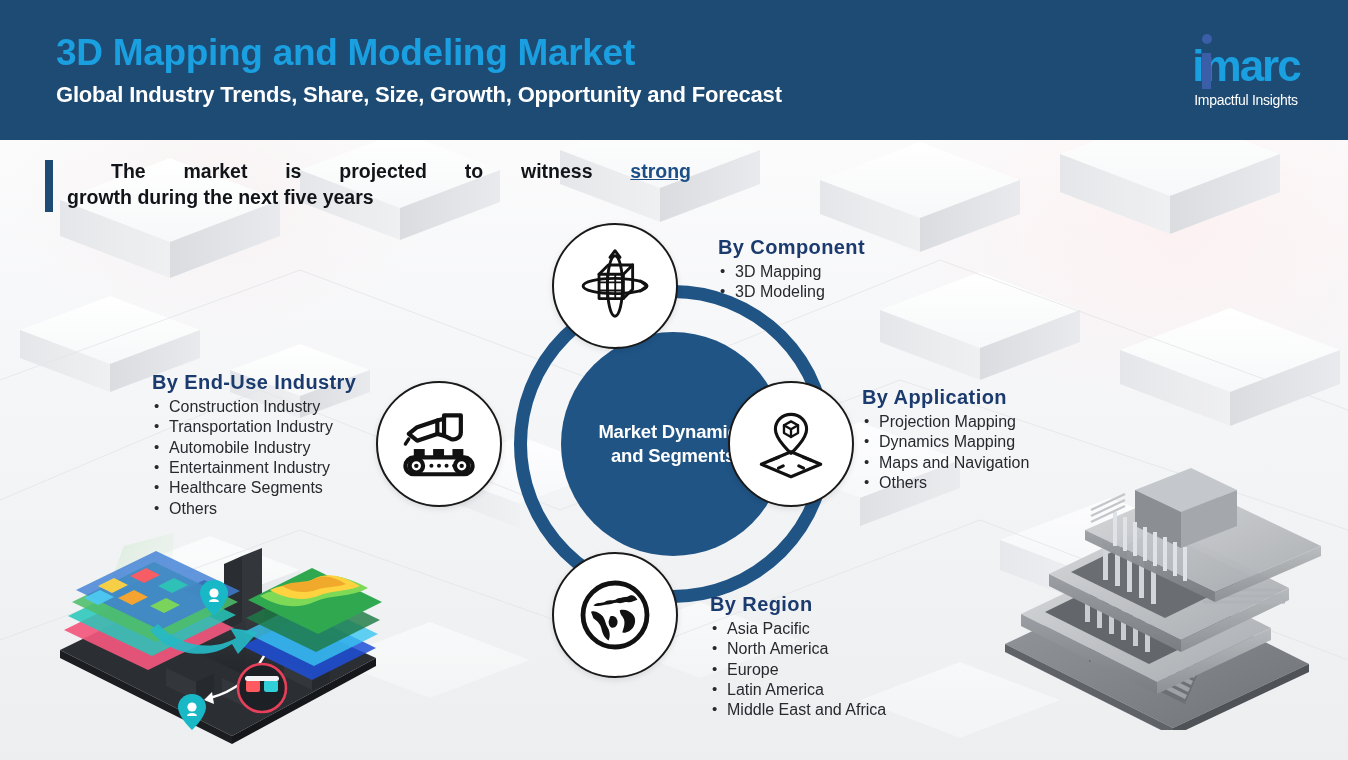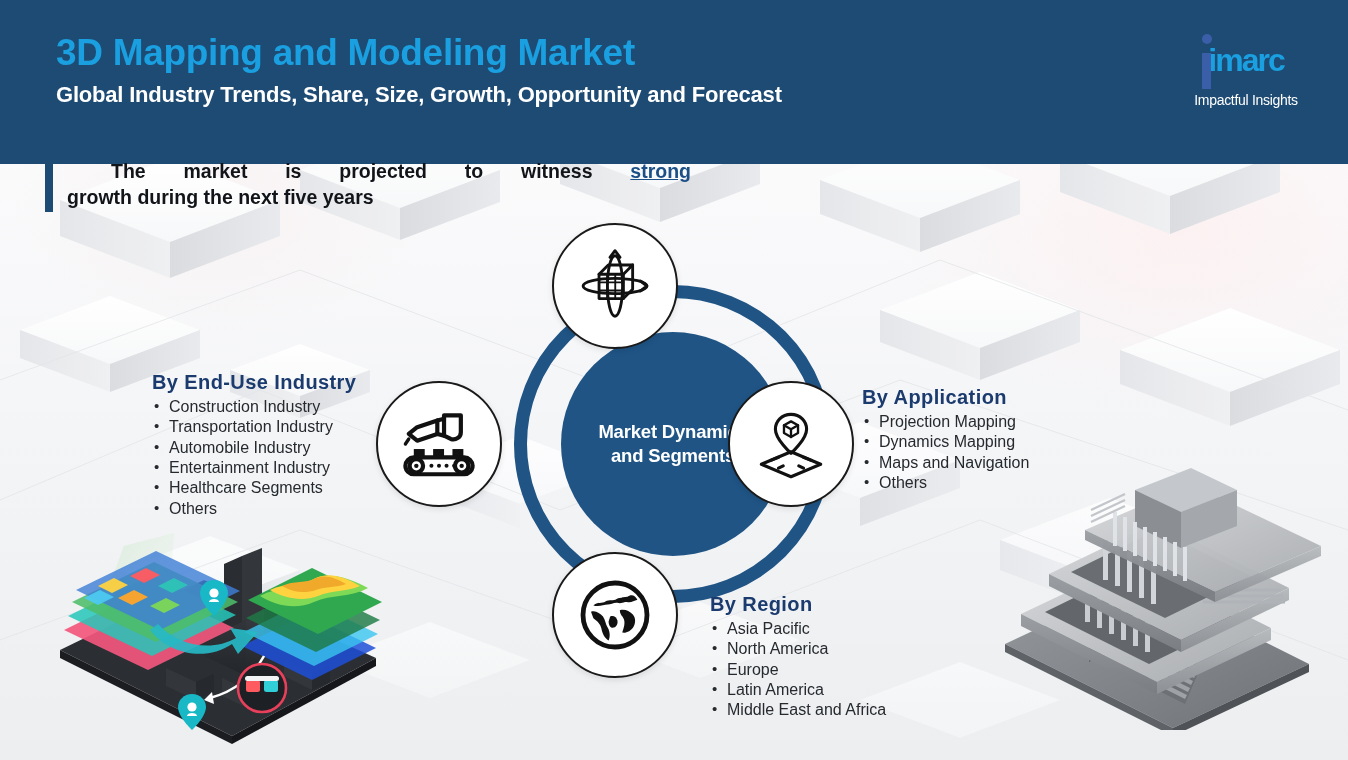--- a/index.html
+++ b/index.html
@@ -8,39 +8,39 @@
     font-family:"Liberation Sans", sans-serif;
     background:#f2f3f5;
     position:relative;
   }
 
   
   #page { position:absolute; inset:0; width:1348px; height:760px; overflow:hidden; }
 
   
   #header {
-    position:absolute; left:0; top:0; width:1348px; height:164px;
+    position:absolute; left:0; top:0; width:1348px; height:140px;
     background:#1e4b73;
     overflow:hidden;
   }
   #header-inner { position:absolute; left:56px; top:34px; }
   #main-title {
     font-size:37px; font-weight:bold; color:#1a9fe0;
     letter-spacing:-0.3px; line-height:1.05; white-space:nowrap;
   }
   #sub-title {
     margin-top:9px;
     font-size:22px; font-weight:bold; color:#ffffff;
     letter-spacing:-0.2px; white-space:nowrap;
   }
   
   #logo { position:absolute; right:22px; top:26px; width:160px; height:88px; }
   #logo-word {
     position:absolute; left:0; top:18px; width:160px; text-align:center;
-    font-size:32px; font-weight:bold; color:#1a9fe0;
+    font-size:44px; font-weight:bold; color:#1a9fe0;
     letter-spacing:-2px; line-height:1;
   }
   #logo-i-bar {
     position:absolute; left:36px; top:27px; width:9px; height:36px;
     background:#3b5ea8;
   }
   #logo-dot {
     position:absolute; left:36px; top:8px; width:10px; height:10px;
     border-radius:50%; background:#3b5ea8;
   }
@@ -317,20 +317,27 @@
             <circle cx="41" cy="76" r="2.4"></circle>
               <circle cx="50" cy="76" r="2.4"></circle>
             <circle cx="59" cy="76" r="2.4"></circle>
               <circle cx="68" cy="76" r="2.4"></circle>
           </g>
         </svg>
       </span>
     </div>
   </div>
 
+  <div class="seg" id="seg-component">
+    <div class="seg-title">By  Component</div>
+    <ul class="seg-list">
+      <li>3D Mapping</li>
+      <li>3D Modeling</li>
+    </ul>
+  </div>
 
   <div class="seg" id="seg-application">
     <div class="seg-title">By  Application</div>
     <ul class="seg-list">
       <li>Projection Mapping</li>
       <li>Dynamics Mapping</li>
       <li>Maps and Navigation</li>
       <li>Others</li>
     </ul>
   </div>

